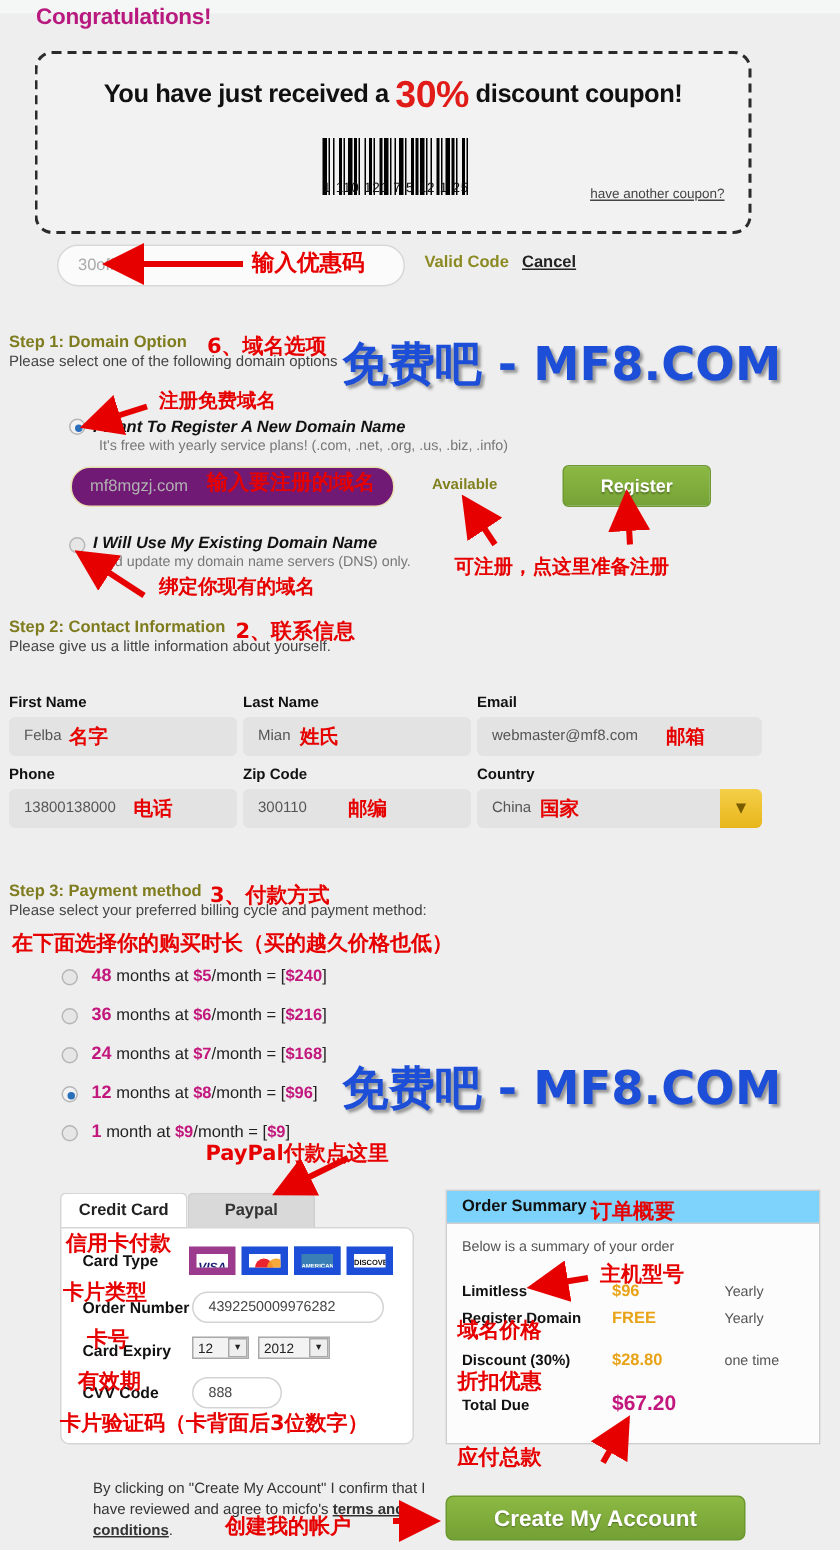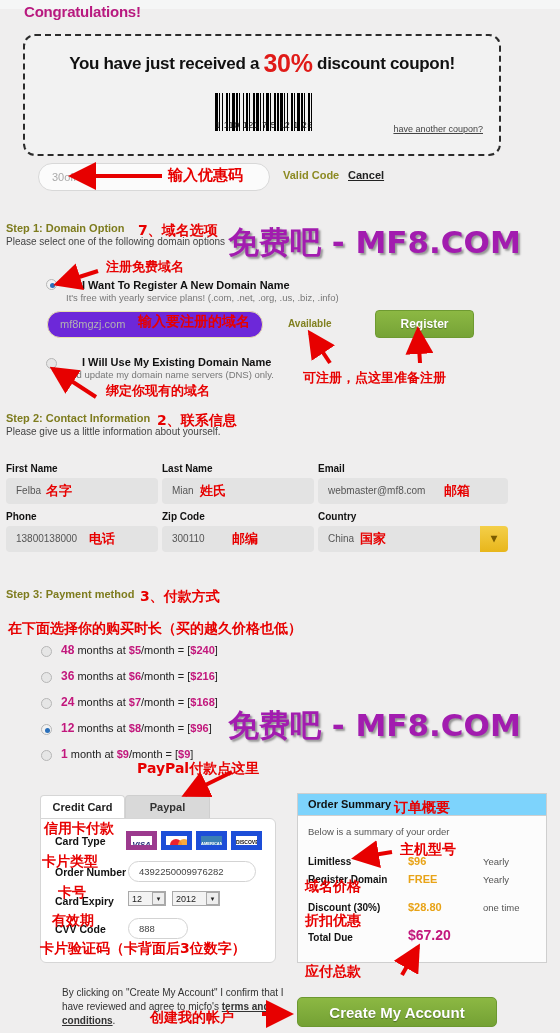--- a/index.html
+++ b/index.html
@@ -63,26 +63,26 @@
     width:11px;height:11px;border-radius:50%;
     background:#e6e6e6;border:1px solid #b6b6b6;display:inline-block;position:relative;
   }
   .radio.on{background:#f2f2f2;}
   .radio.on:after{
     content:"";position:absolute;left:2.5px;top:2.5px;width:5px;height:5px;border-radius:50%;
     background:#2a6fba;
   }
   .dom-opt1{position:absolute;left:46px;top:279px;}
   .dom-opt2{position:absolute;left:46px;top:358px;}
-  .opt-label{position:absolute;left:82px;font-size:11px;font-weight:bold;color:#111;}
+  .opt-label{position:absolute;left:62px;font-size:11px;font-weight:bold;color:#111;font-style:italic;}
   .opt-sub{position:absolute;left:66px;font-size:9.5px;color:#777;}
 
   .domain-input{
     position:absolute;left:47px;top:311px;width:216px;height:27px;
-    background:#6d28d9;border:1px solid #e8dfae;border-radius:13px;
+    background:#701a75;border:1px solid #e8dfae;border-radius:13px;
     line-height:25px;padding-left:12px;font-size:11px;color:#b2b2b2;
   }
   .available{position:absolute;left:288px;top:318px;font-size:10px;font-weight:bold;color:#81801f;}
   .register-btn{
     position:absolute;left:375px;top:310px;width:99px;height:28px;border-radius:4px;
     background:linear-gradient(#8cb843,#76a336);border:1px solid #6e9a31;
     color:#fff;font-size:12px;font-weight:bold;text-align:center;line-height:27px;
     text-shadow:0 1px 1px rgba(0,0,0,.3);
   }
 
@@ -156,21 +156,21 @@
   .create-btn{
     position:absolute;left:297px;top:997px;width:200px;height:30px;border-radius:5px;
     background:linear-gradient(#8cb843,#74a134);border:1px solid #6c9830;
     color:#fff;font-size:15px;font-weight:bold;text-align:center;line-height:29px;
     text-shadow:0 1px 1px rgba(0,0,0,.35);
   }
 
   
   .cn{position:absolute;color:#e70000;font-weight:bold;font-family:"DejaVu Sans",sans-serif;white-space:nowrap;}
   .wm{
-    position:absolute;color:#a21caf;font-weight:bold;font-family:"DejaVu Sans",sans-serif;
+    position:absolute;color:#1d4ed8;font-weight:bold;font-family:"DejaVu Sans",sans-serif;
     text-shadow:2px 2px 2px rgba(120,120,120,.75);white-space:nowrap;pointer-events:none;text-align:center;
   }
   svg.arrows{position:absolute;left:0;top:0;width:560px;height:1033px;pointer-events:none;}
 </style>
 </head>
 <body>
 
 <div class="top-band"></div>
 
 <div class="page-title">Congratulations!</div>
@@ -228,20 +228,21 @@
 <div class="fld" style="left:162px;top:526px">300110</div>
 
 <div class="fld-label" style="left:318px;top:511px">Country</div>
 <div class="fld sel" style="left:318px;top:526px;width:190px">
   <span>China</span>
   <span class="sel-arrow">▾</span>
 </div>
 
 <div class="step3">
   <div class="step-title">Step 3: Payment method</div>
+  <div class="step-desc">Please select your preferred billing cycle and payment method:</div>
 </div>
 
 <div class="plan" style="top:644px">
   <span class="radio pradio"></span>
   <span class="ptxt"><b class="num">48</b> <span>months</span> at <b class="amt">$5</b>/month = [<b class="amt">$240</b>]</span>
 </div>
 <div class="plan" style="top:670px">
   <span class="radio pradio"></span>
   <span class="ptxt"><b class="num">36</b> <span>months</span> at <b class="amt">$6</b>/month = [<b class="amt">$216</b>]</span>
 </div>
@@ -318,21 +319,21 @@
 
 <div class="terms">
   <span>By clicking on "Create My Account" I confirm that I have reviewed and agree to micfo's </span><u>terms and conditions</u><span>.</span>
 </div>
 <div class="create-btn">Create My Account</div>
 
 <div class="wm" style="left:228px;top:222px;font-size:31px;">免费吧 - MF8.COM</div>
 <div class="wm" style="left:228px;top:705px;font-size:31px;">免费吧 - MF8.COM</div>
 
 <div class="cn" style="left:168px;top:166px;font-size:15px;">输入优惠码</div>
-<div class="cn" style="left:138px;top:222px;font-size:14px;">7、域名选项</div>
+<div class="cn" style="left:138px;top:222px;font-size:14px;">6、域名选项</div>
 <div class="cn" style="left:106px;top:258px;font-size:13px;">注册免费域名</div>
 <div class="cn" style="left:138px;top:313px;font-size:14px;">输入要注册的域名</div>
 <div class="cn" style="left:106px;top:382px;font-size:13px;">绑定你现有的域名</div>
 <div class="cn" style="left:303px;top:369px;font-size:13px;">可注册，点这里准备注册</div>
 
 <div class="cn" style="left:157px;top:412px;font-size:14px;">2、联系信息</div>
 <div class="cn" style="left:46px;top:482px;font-size:13px;">名字</div>
 <div class="cn" style="left:200px;top:482px;font-size:13px;">姓氏</div>
 <div class="cn" style="left:444px;top:482px;font-size:13px;">邮箱</div>
 <div class="cn" style="left:89px;top:530px;font-size:13px;">电话</div>

